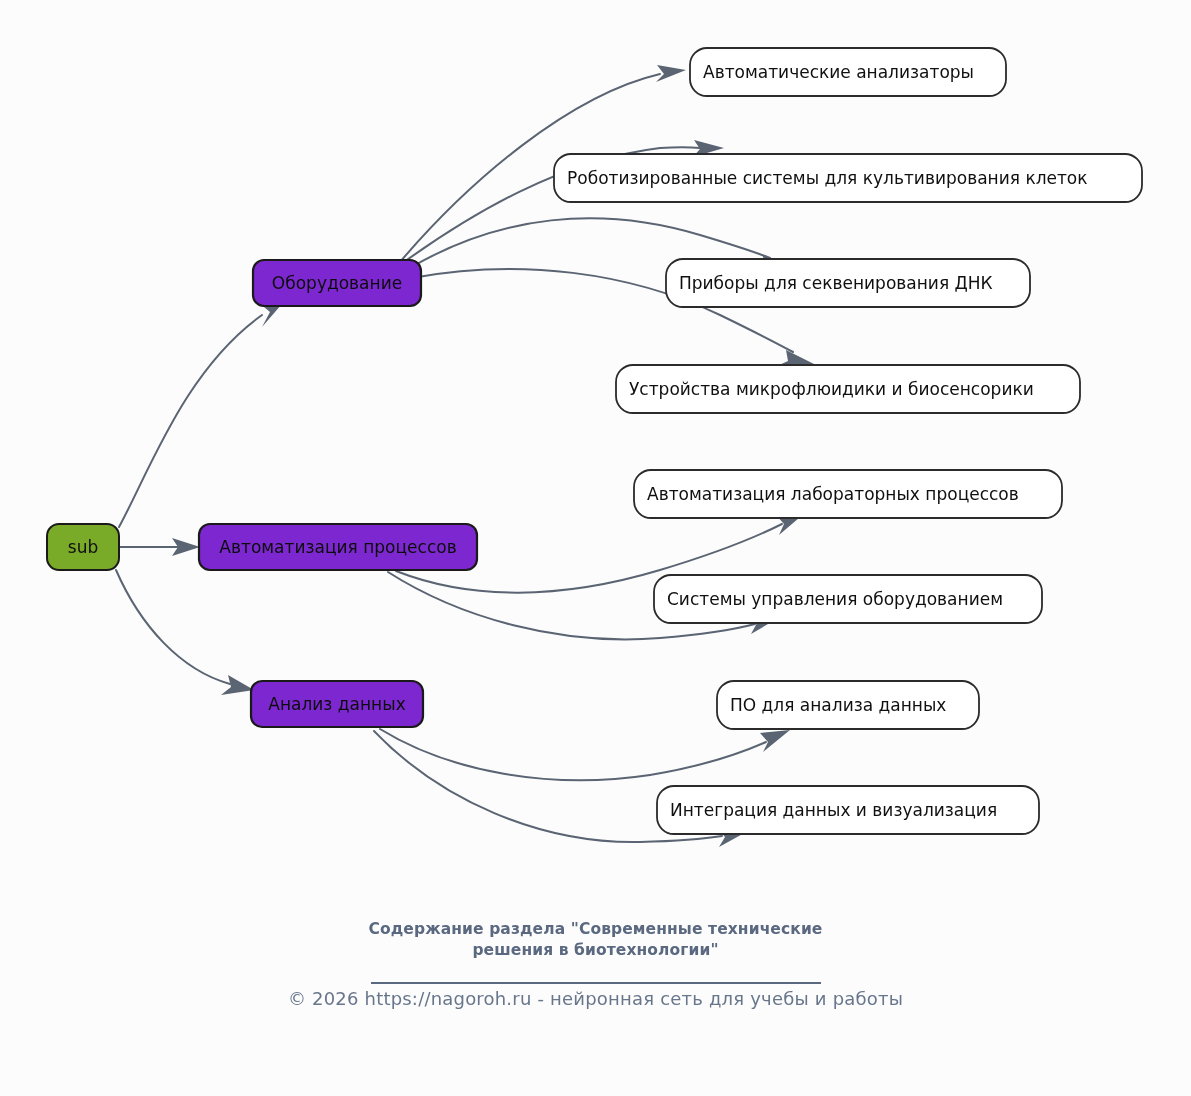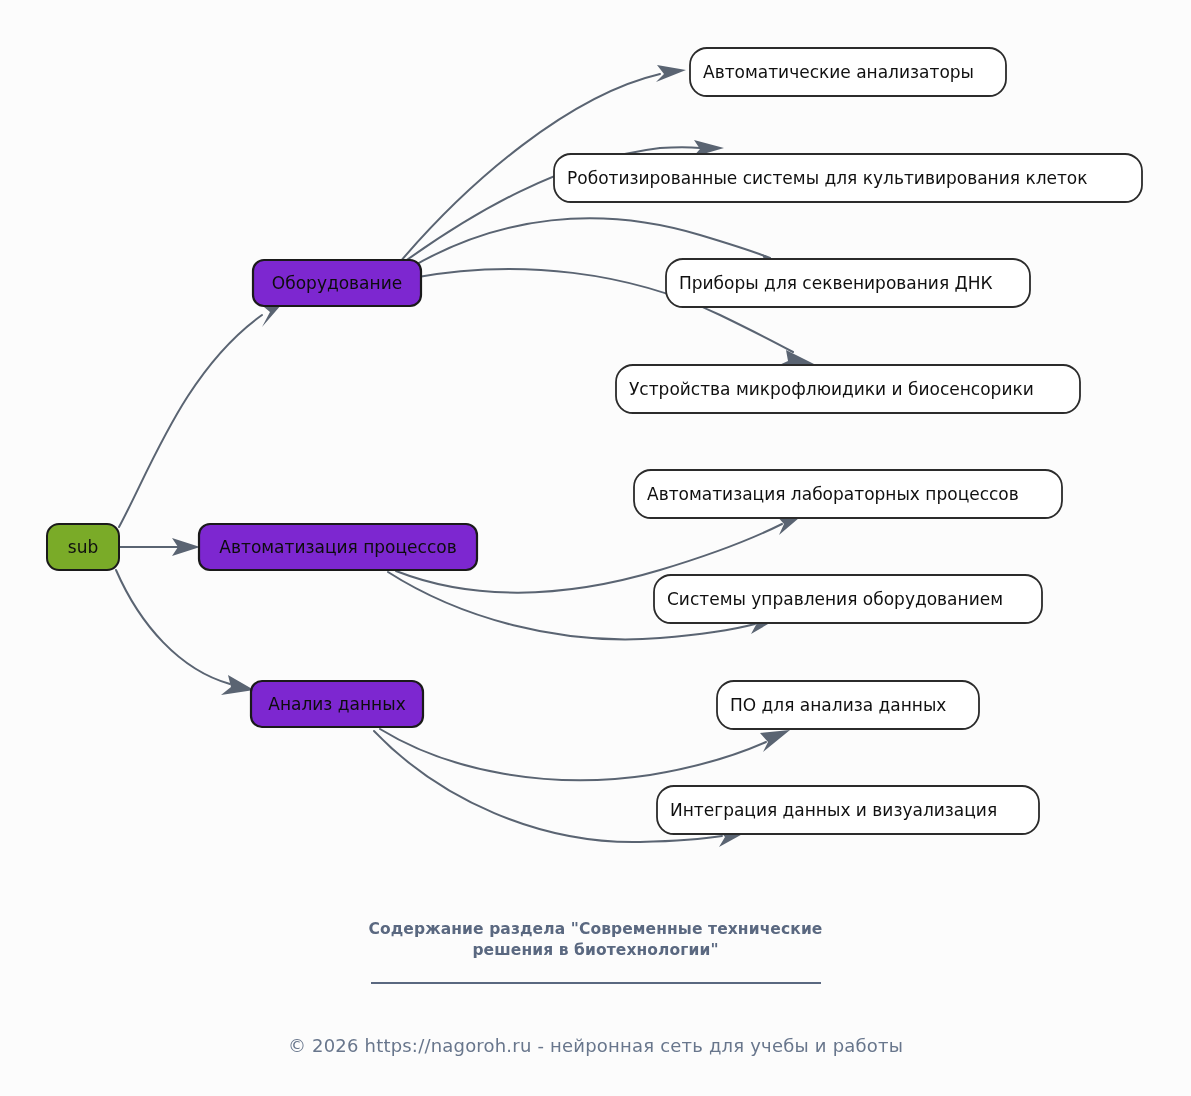--- a/index.html
+++ b/index.html
@@ -94,21 +94,21 @@
     top: 972px;
   }
   #footer-divider {
     display: inline-block;
     width: 450px;
     height: 0;
     border-top: 2px solid #5a6880;
     vertical-align: middle;
   }
   #footer-copy {
-    top: 1035px;
+    top: 988px;
     font-family: "DejaVu Sans", sans-serif;
     font-size: 18px;
     color: #68768c;
     letter-spacing: 0.2px;
   }
 </style>
 </head>
 <body>
 
 <div id="canvas">

